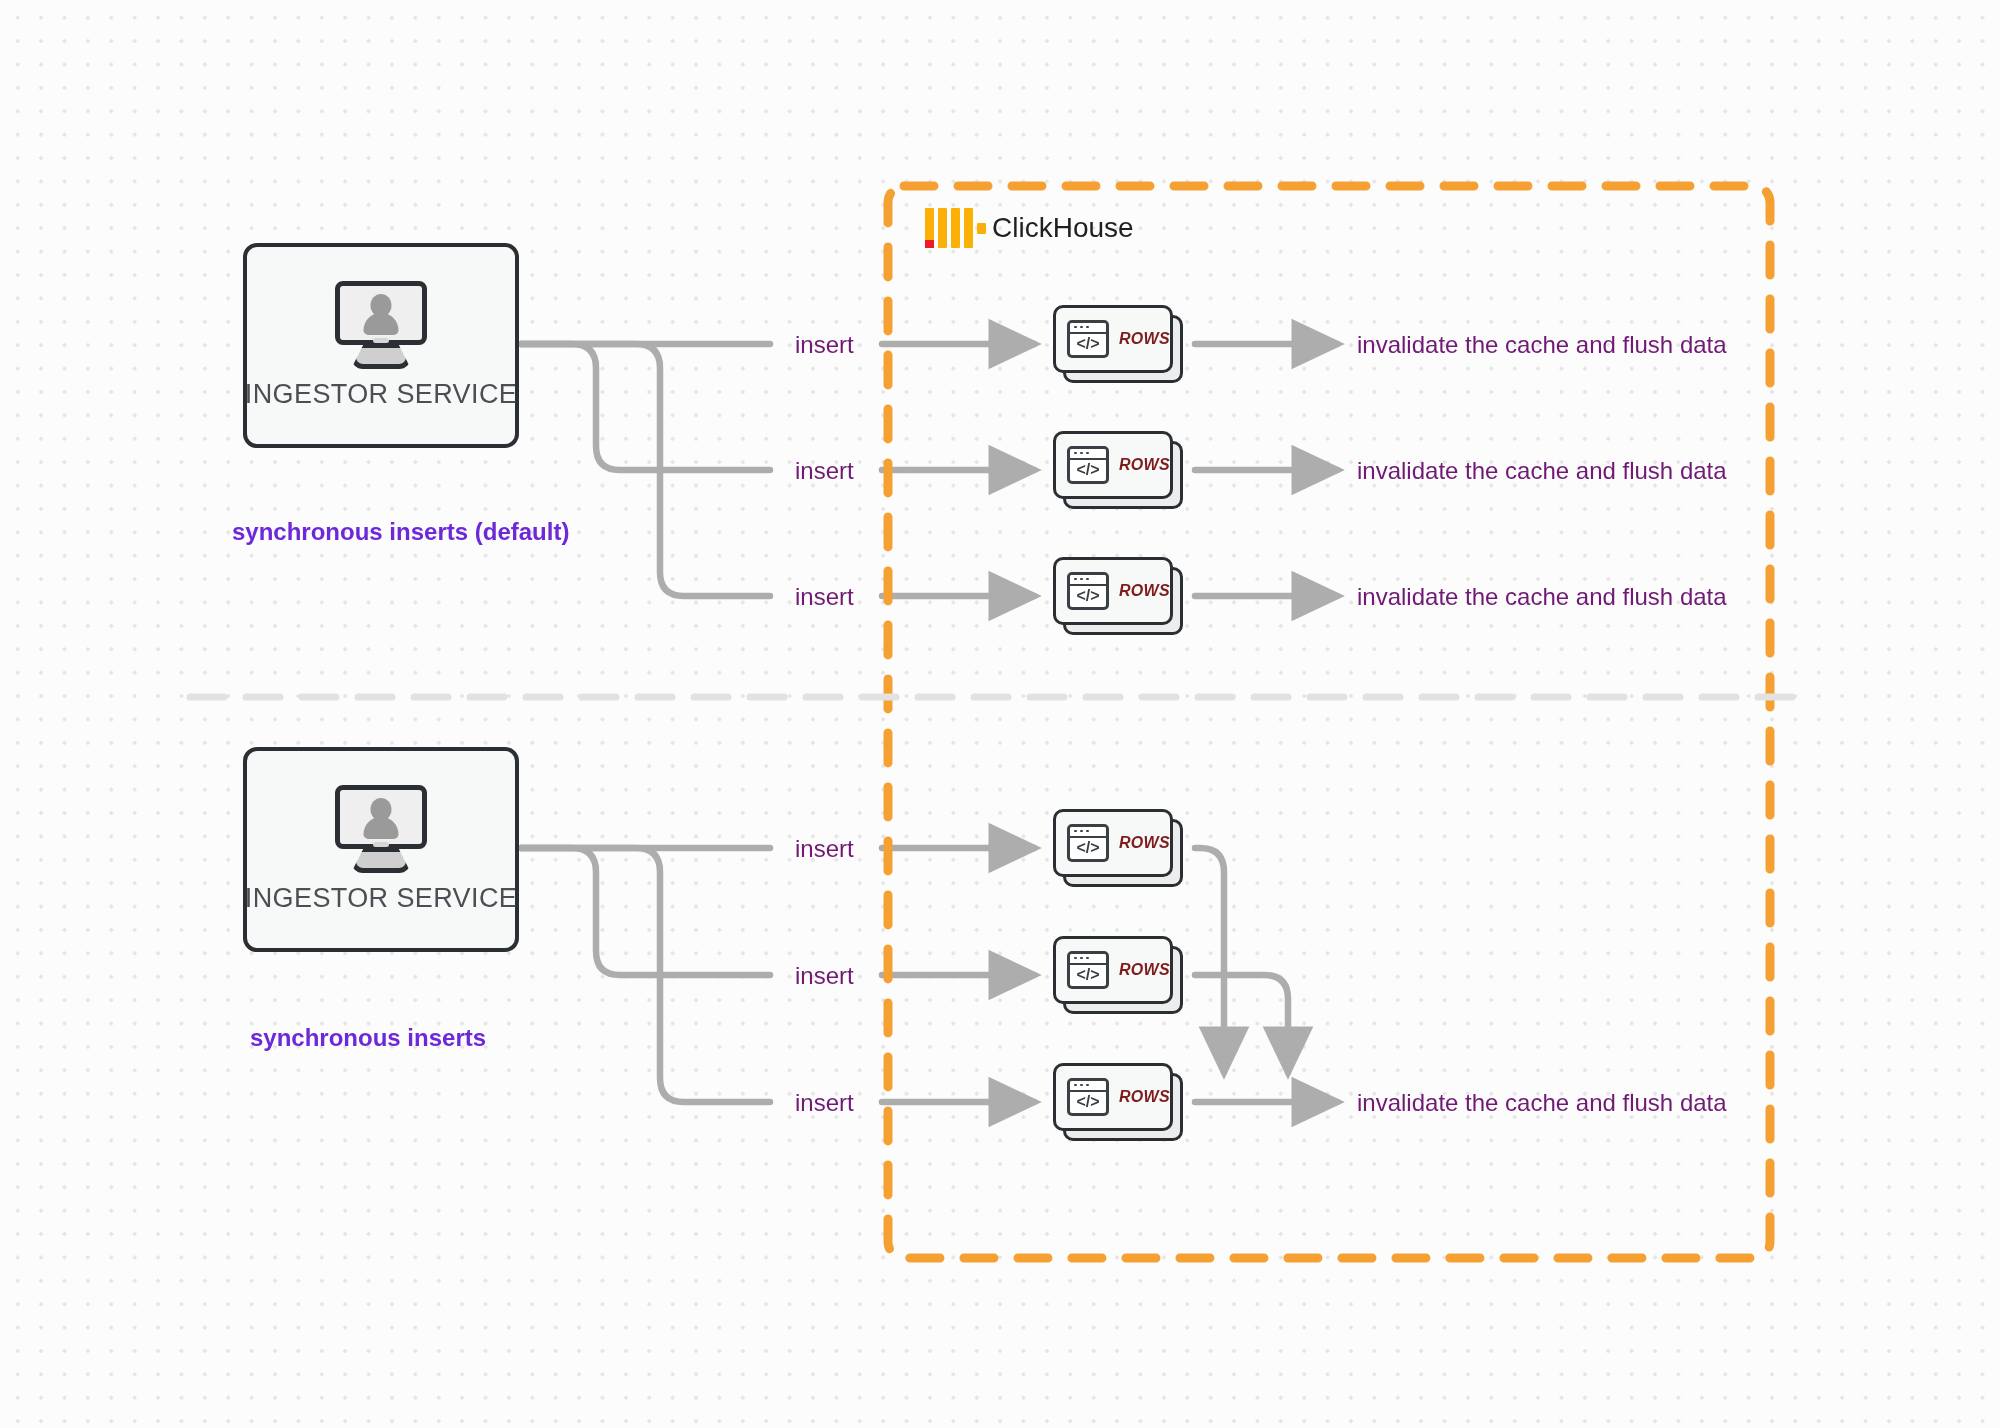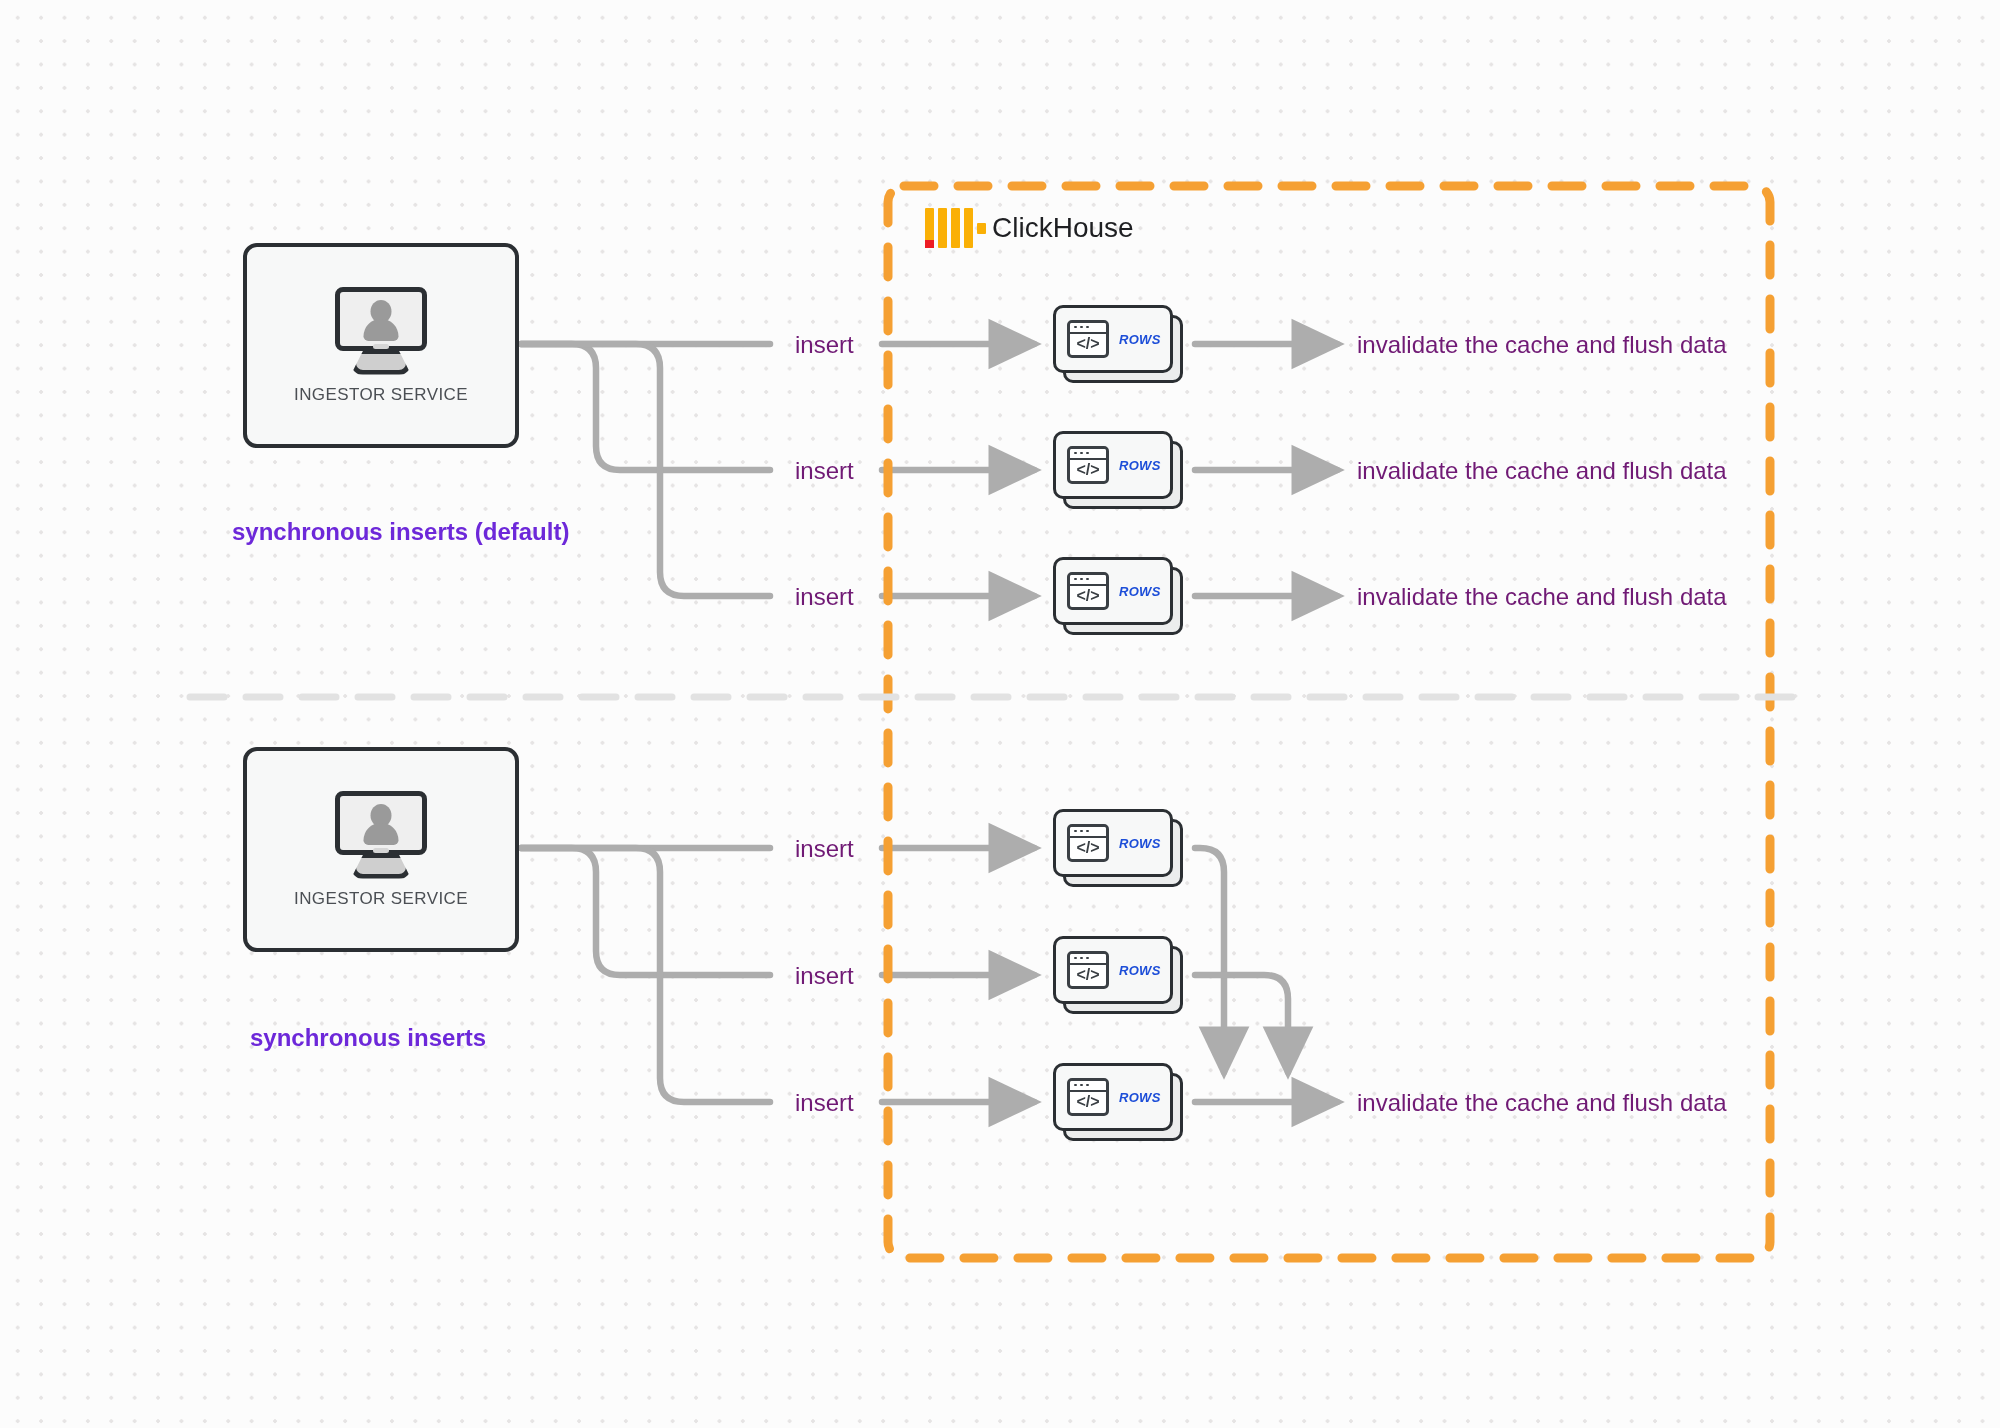--- a/index.html
+++ b/index.html
@@ -21,21 +21,21 @@
     width:276px;height:205px;
     background:#f7f8f8;
     border:4.5px solid #2b2f33;
     border-radius:14px;
     box-sizing:border-box;
     display:flex;flex-direction:column;
     align-items:center;justify-content:center;
     gap:6px;
   }
   .ingestor .label{
-    font-size:17px;color:#4b4f54;letter-spacing:.4px;white-space:nowrap;
+    font-size:27px;color:#4b4f54;letter-spacing:.4px;white-space:nowrap;
   }
   .monitor{position:relative;width:104px;height:92px;}
   .monitor .screen{
     position:absolute;left:6px;top:0;width:92px;height:64px;
     background:#efefef;border:5px solid #2b2f33;border-radius:8px;box-sizing:border-box;
   }
   .monitor .avatar-head{
     position:absolute;left:50%;top:13px;transform:translateX(-50%);
     width:21px;height:23px;background:#9a9a9a;border-radius:50%;
   }
@@ -87,21 +87,21 @@
   .code-win .bar i:nth-child(1){left:4px;}
   .code-win .bar i:nth-child(2){left:10px;}
   .code-win .bar i:nth-child(3){left:16px;}
   .code-win .glyph{
     position:absolute;left:0;right:0;top:9px;bottom:0;
     display:flex;align-items:center;justify-content:center;
     font-family:"Liberation Sans", sans-serif;
     font-size:16px;font-weight:bold;color:#3a3f44;line-height:1;
   }
   .rows-node .rows-text{
-    font-size:13px;font-style:italic;font-weight:bold;color:#1d4ed8;letter-spacing:.3px;
+    font-size:16px;font-style:italic;font-weight:bold;color:#7f1d1d;letter-spacing:.3px;
   }
 
   
   .flow-label{
     position:absolute;font-size:24px;color:#701a75;white-space:nowrap;
   }
 
   
   .ch-brand{position:absolute;display:flex;align-items:center;gap:17px;}
   .ch-logo{position:relative;width:50px;height:40px;}

